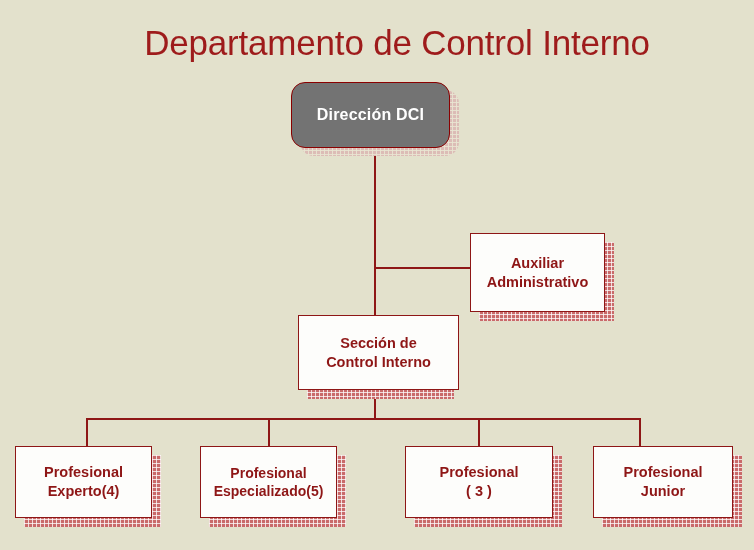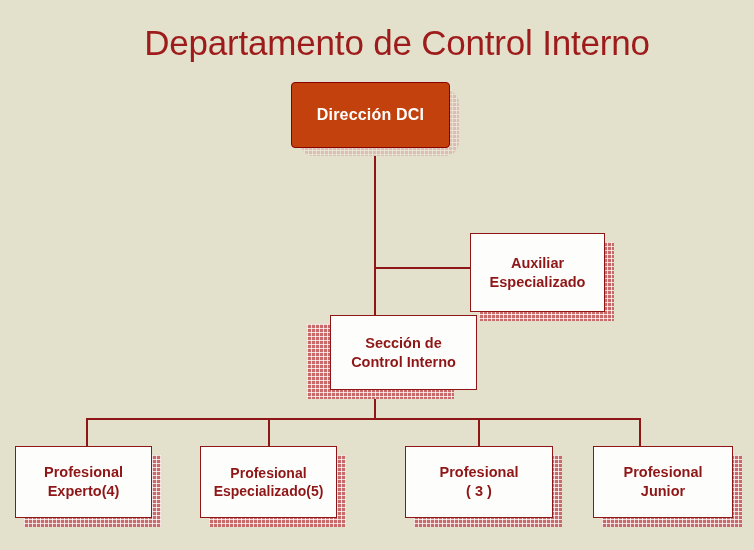--- a/index.html
+++ b/index.html
@@ -71,23 +71,23 @@
     justify-content: center;
     text-align: center;
   }
 
   .node.plain {
     background: #fdfdfb;
     border: 1.6px solid #8e1616;
   }
 
   .node.root {
-    background: #c2410c;
+    background: #737373;
     border: 1px solid #8a0000;
-    border-radius: 4px;
+    border-radius: 14px;
   }
 
   .node-label {
     font-weight: bold;
     font-size: 14.5px;
     line-height: 19px;
     color: #8e1616;
     padding: 0 6px;
     white-space: pre-line;
   }
@@ -125,25 +125,25 @@
   <div class="conn v" style="left:639px; top:418px; height:28px;"></div>
 
   <div class="shadow rounded soft" style="left:300px; top:90px; width:159px; height:66px;"></div>
   <div class="node root" style="left:291px; top:82px; width:159px; height:66px;">
     <span class="node-label">Dirección DCI</span>
   </div>
 
   <div class="shadow" style="left:479px; top:242px; width:135px; height:79px;"></div>
   <div class="node plain" style="left:470px; top:233px; width:135px; height:79px;">
     <span class="node-label">Auxiliar
-Especializado</span>
+Administrativo</span>
   </div>
 
   <div class="shadow" style="left:307px; top:324px; width:147px; height:75px;"></div>
-  <div class="node plain" style="left:298px; top:315px; width:147px; height:75px;margin-left:32px;">
+  <div class="node plain" style="left:298px; top:315px; width:161px; height:75px;">
     <span class="node-label">Sección de
 Control Interno</span>
   </div>
 
   <div class="shadow" style="left:24px; top:455px; width:137px; height:72px;"></div>
   <div class="node plain" style="left:15px; top:446px; width:137px; height:72px;">
     <span class="node-label">Profesional
 Experto(4)</span>
   </div>
 

